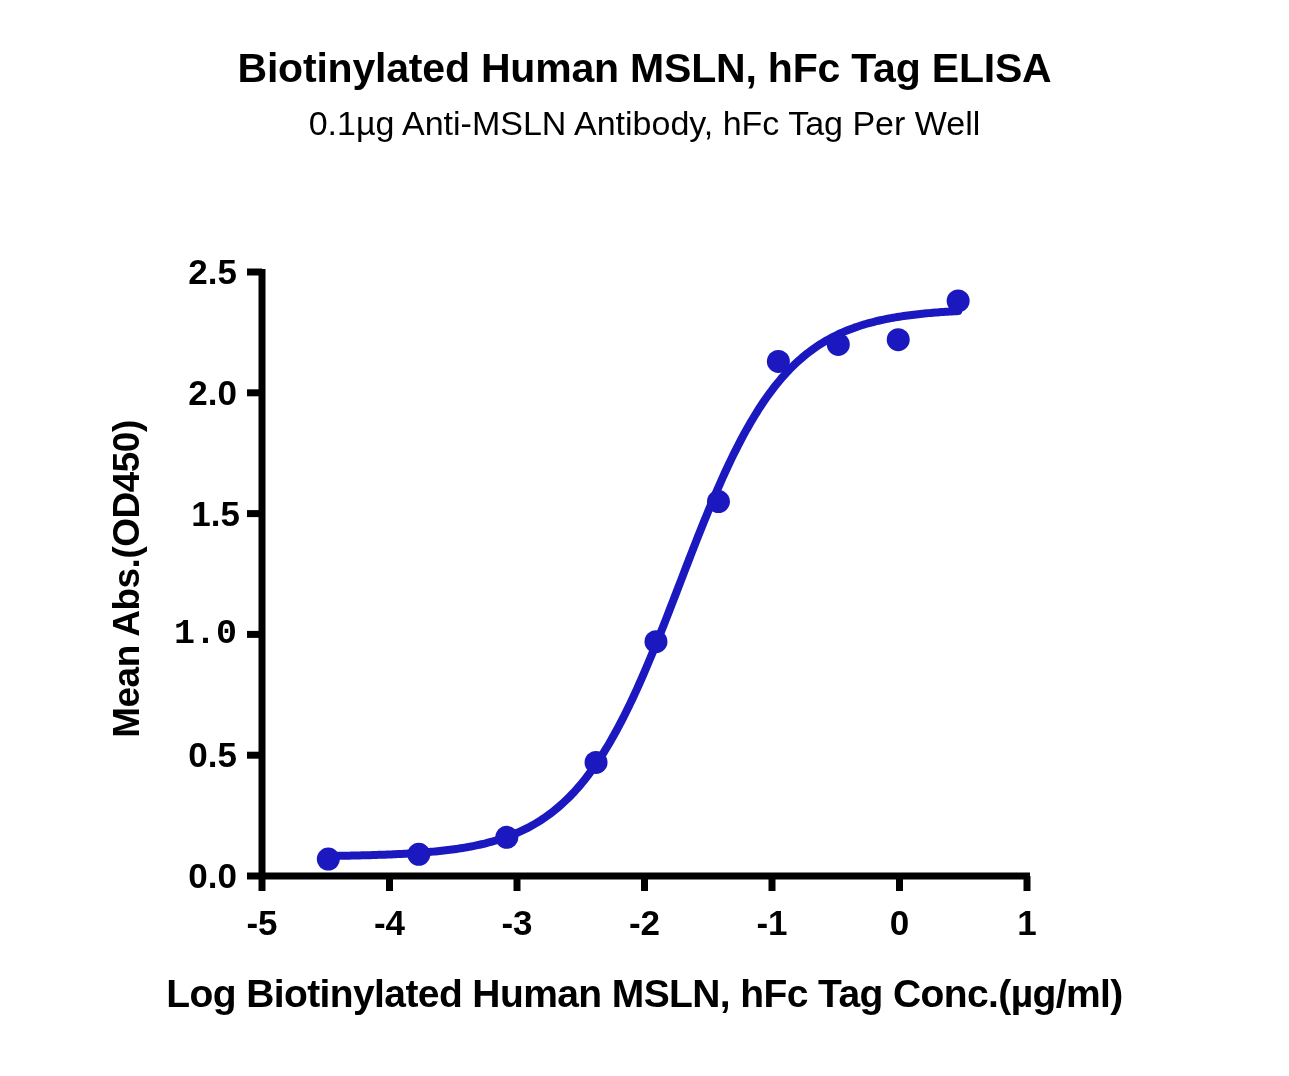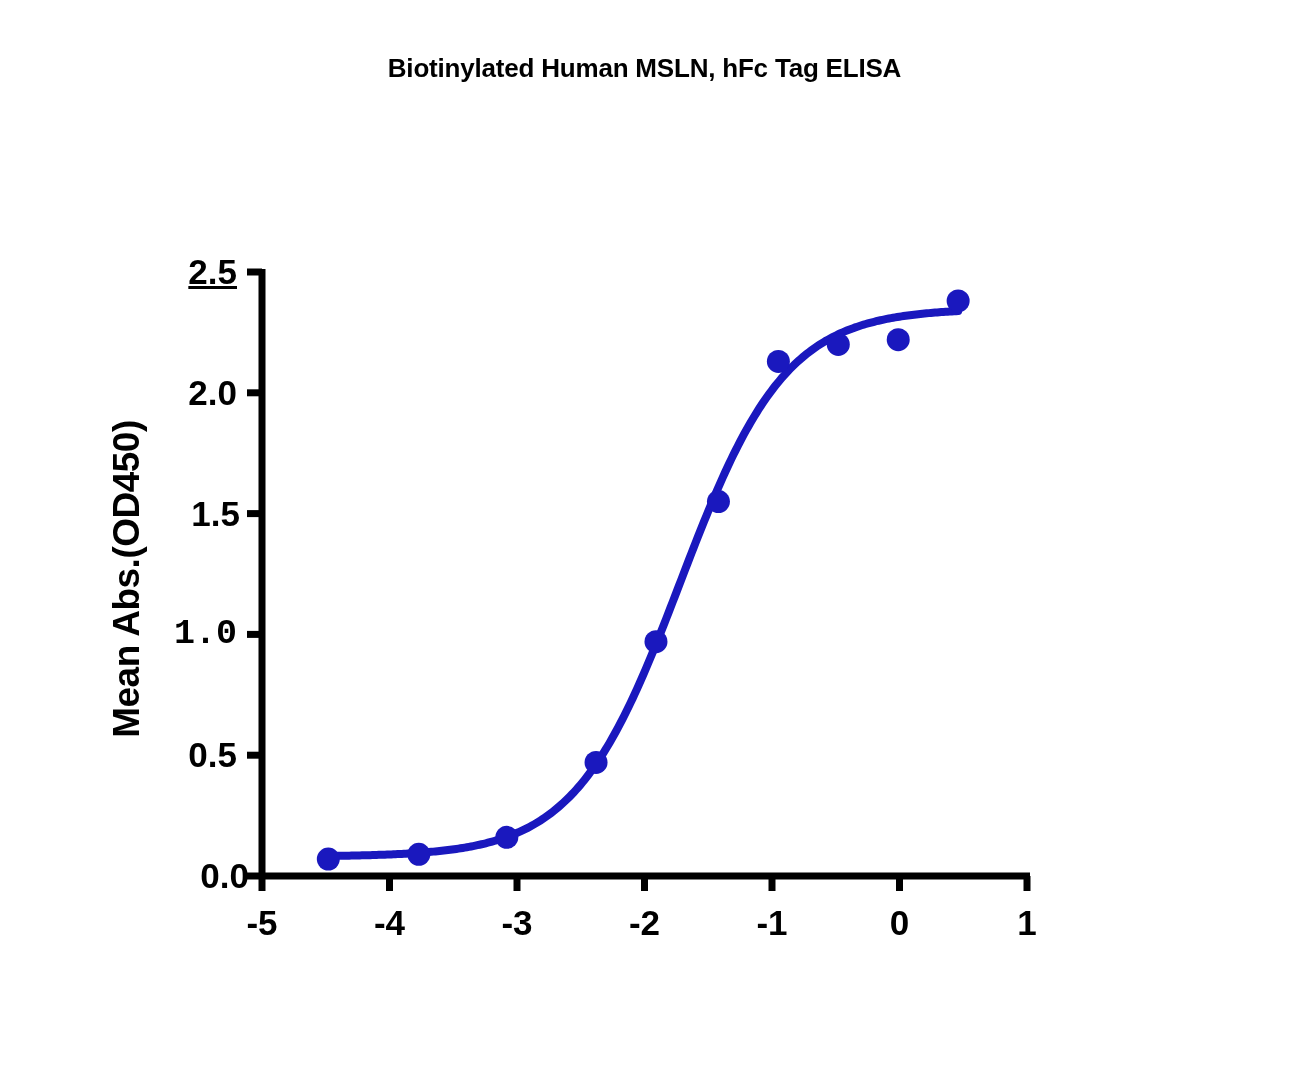--- a/index.html
+++ b/index.html
@@ -23,21 +23,21 @@
     height: 1076px;
   }
   .titles {
     position: absolute;
     left: 0;
     top: 42px;
     width: 1289px;
     text-align: center;
   }
   .chart-title {
-    font-size: 26px;
+    font-size: 41px;
     font-weight: bold;
     letter-spacing: -0.2px;
     line-height: 52px;
     color: #000;
   }
   .chart-subtitle {
     font-size: 34px;
     font-weight: normal;
     line-height: 46px;
     color: #000;
@@ -91,20 +91,21 @@
     transform: translateX(-50%);
   }
 </style>
 </head>
 <body>
 
 <div id="figure">
 
   <div class="titles">
     <div class="chart-title">Biotinylated Human MSLN, hFc Tag ELISA</div>
+    <div class="chart-subtitle">0.1µg Anti-MSLN Antibody, hFc Tag Per Well</div>
   </div>
 
   <svg class="plot-svg" id="plot-svg" width="1289" height="1076">
     <g id="axes-group">
         <line x1="262" y1="269" x2="262" y2="876" stroke="#000000" stroke-width="7"></line>
         <line x1="259" y1="876" x2="1030" y2="876" stroke="#000000" stroke-width="7"></line>
         <line x1="247" y1="876" x2="262" y2="876" stroke="#000000" stroke-width="7"></line>
         <line x1="247" y1="755.2" x2="262" y2="755.2" stroke="#000000" stroke-width="7"></line>
         <line x1="247" y1="634.4" x2="262" y2="634.4" stroke="#000000" stroke-width="7"></line>
         <line x1="247" y1="513.6" x2="262" y2="513.6" stroke="#000000" stroke-width="7"></line>
@@ -129,32 +130,33 @@
         <circle cx="655.98" cy="641.65" r="11.5" fill="#1A18BE"></circle>
         <circle cx="718.45" cy="501.52" r="11.5" fill="#1A18BE"></circle>
         <circle cx="778.38" cy="361.39" r="11.5" fill="#1A18BE"></circle>
         <circle cx="838.30" cy="344.48" r="11.5" fill="#1A18BE"></circle>
         <circle cx="898.23" cy="339.65" r="11.5" fill="#1A18BE"></circle>
         <circle cx="958.15" cy="300.99" r="11.5" fill="#1A18BE"></circle>
       </g>
   </svg>
 
   <div id="ytick-labels">
-      <div class="tick-label ytick-label" style="top: 876px; left: 149px; width: 100px;">0.0</div>
+      <div class="tick-label ytick-label" style="top: 876px; left: 137px; width: 100px;">0.0</div>
       <div class="tick-label ytick-label" style="top: 755.2px; left: 137px; width: 100px; text-align: right;">0.5</div>
       <div class="tick-label ytick-label" style="top: 634.4px; left: 137px; width: 100px; font-family: Liberation Mono, monospace;">1.0</div>
       <div class="tick-label ytick-label" style="top: 513.6px; left: 140px; width: 100px;">1.5</div>
       <div class="tick-label ytick-label" style="top: 392.8px; left: 137px; width: 100px;">2.0</div>
-      <div class="tick-label ytick-label" style="top: 272px; left: 137px; width: 100px; text-decoration: underline;">2.5</div>
+      <div class="tick-label ytick-label" style="top: 272px; left: 137px; width: 100px;">2.5</div>
     </div>
   <div id="xtick-labels">
       <div class="tick-label xtick-label" style="left: 262px; top: 903px;">-5</div>
       <div class="tick-label xtick-label" style="left: 389.5px; top: 903px;">-4</div>
       <div class="tick-label xtick-label" style="left: 517px; top: 903px;">-3</div>
       <div class="tick-label xtick-label" style="left: 644.5px; top: 903px;">-2</div>
       <div class="tick-label xtick-label" style="left: 772px; top: 903px;">-1</div>
       <div class="tick-label xtick-label" style="left: 899.5px; top: 903px;">0</div>
       <div class="tick-label xtick-label" style="left: 1027px; top: 903px;">1</div>
     </div>
 
   <div class="ylabel">Mean Abs.(OD450)</div>
+  <div class="xlabel">Log Biotinylated Human MSLN, hFc Tag Conc.(µg/ml)</div>
 
 </div>
 
 </body></html>

